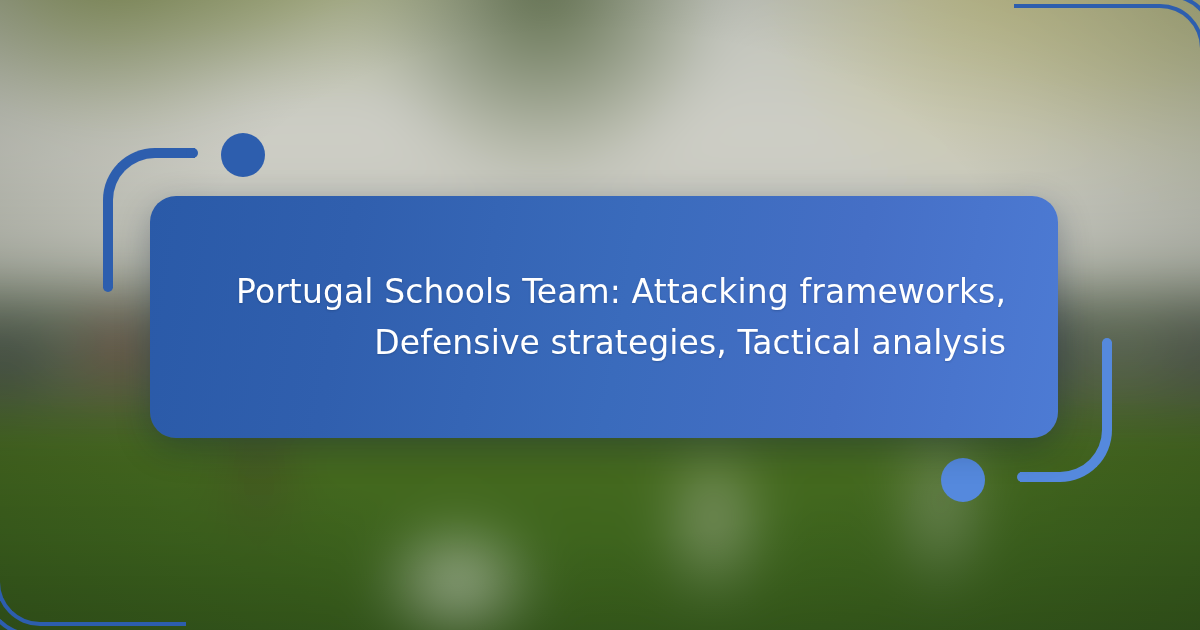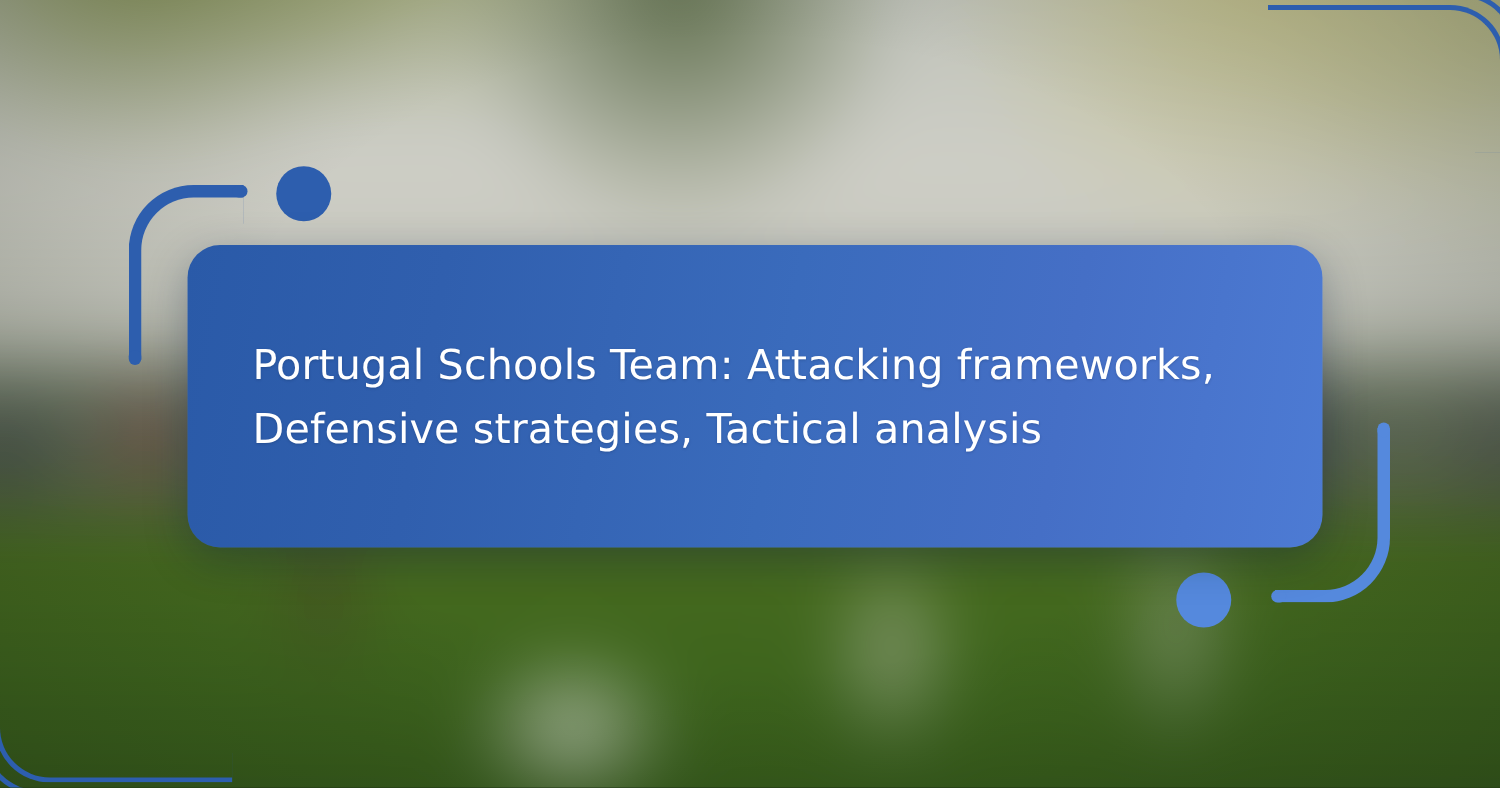--- a/index.html
+++ b/index.html
@@ -141,21 +141,21 @@
     justify-content:center;
     padding:0 52px;
   }
 
   .title-text {
     color:#ffffff;
     font-family:"DejaVu Sans", sans-serif;
     font-size:33px;
     font-weight:400;
     line-height:1.56;
-    text-align:left;
+    text-align:right;
     letter-spacing:.1px;
     text-shadow:0 1px 2px rgba(16,34,70,.25);
   }
 </style>
 </head>
 <body>
 
 <div id="stage">
 
   <div class="bg-photo">

